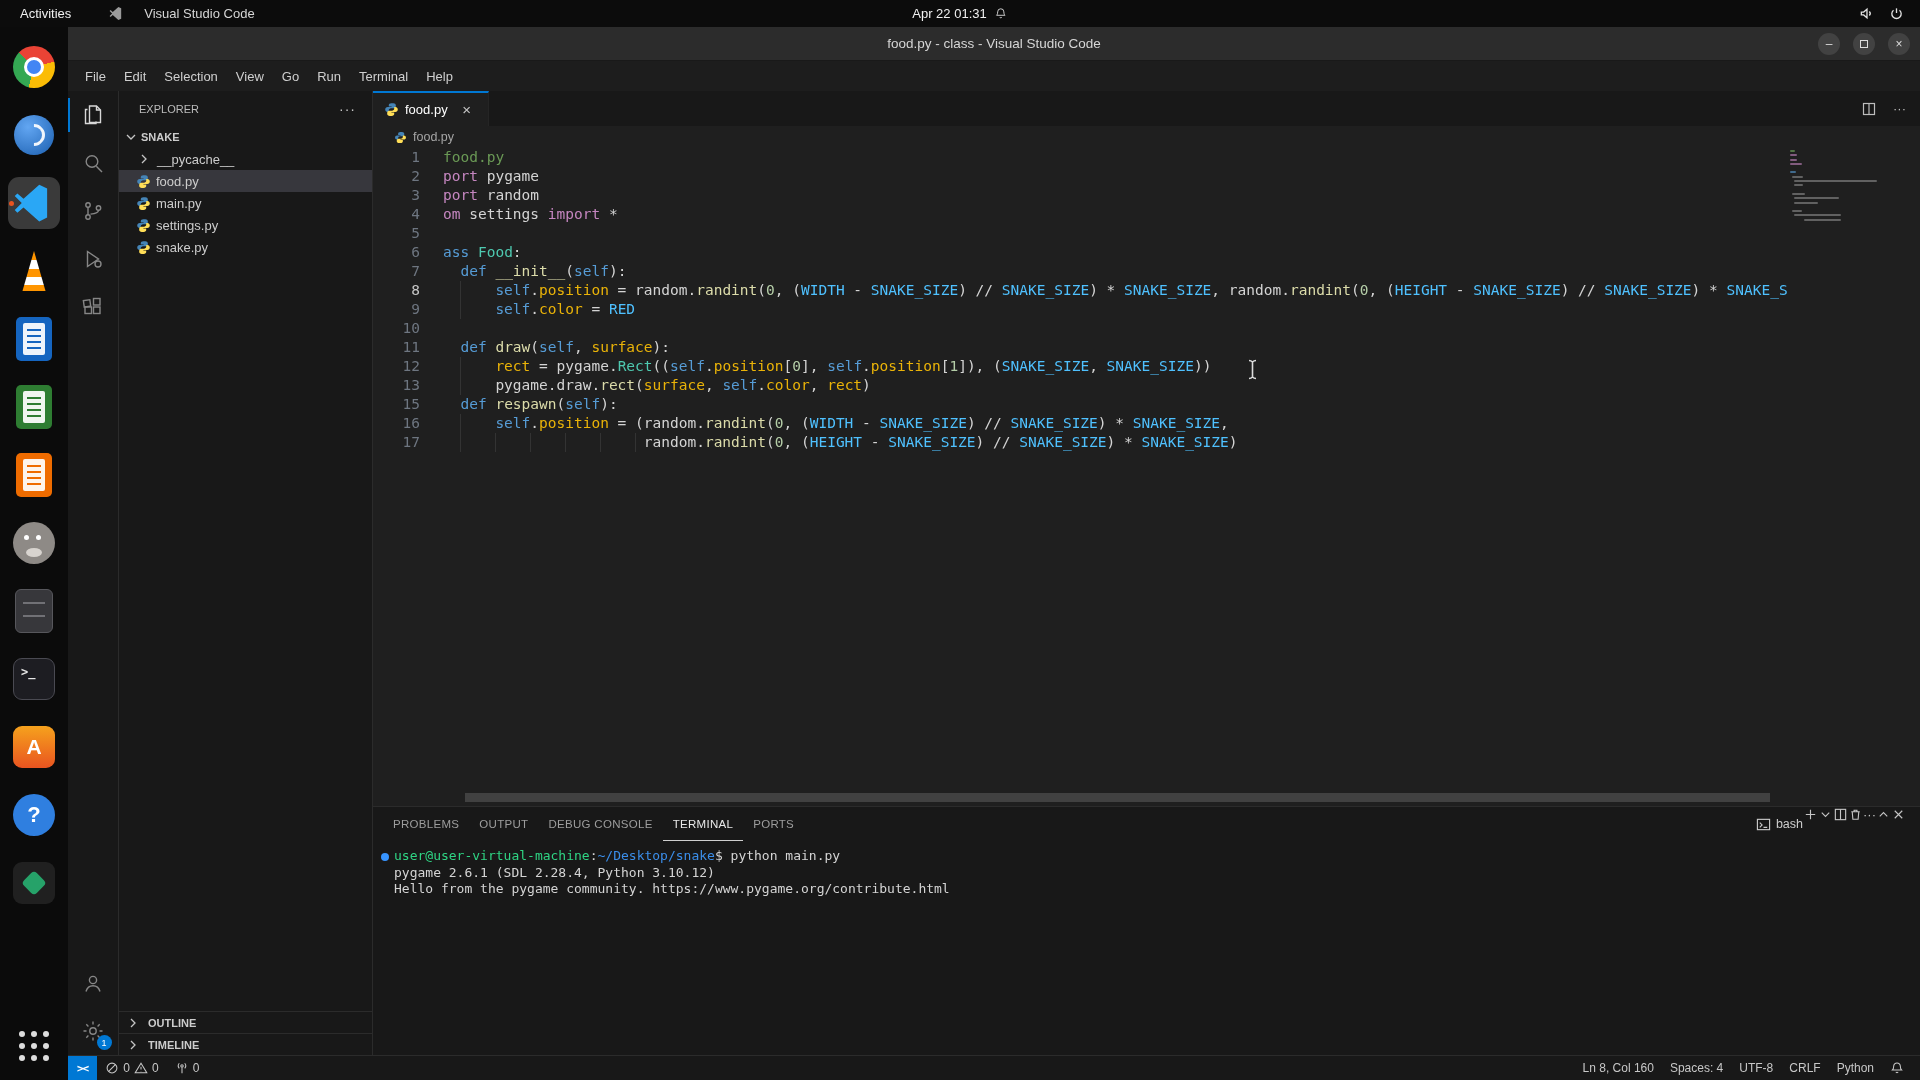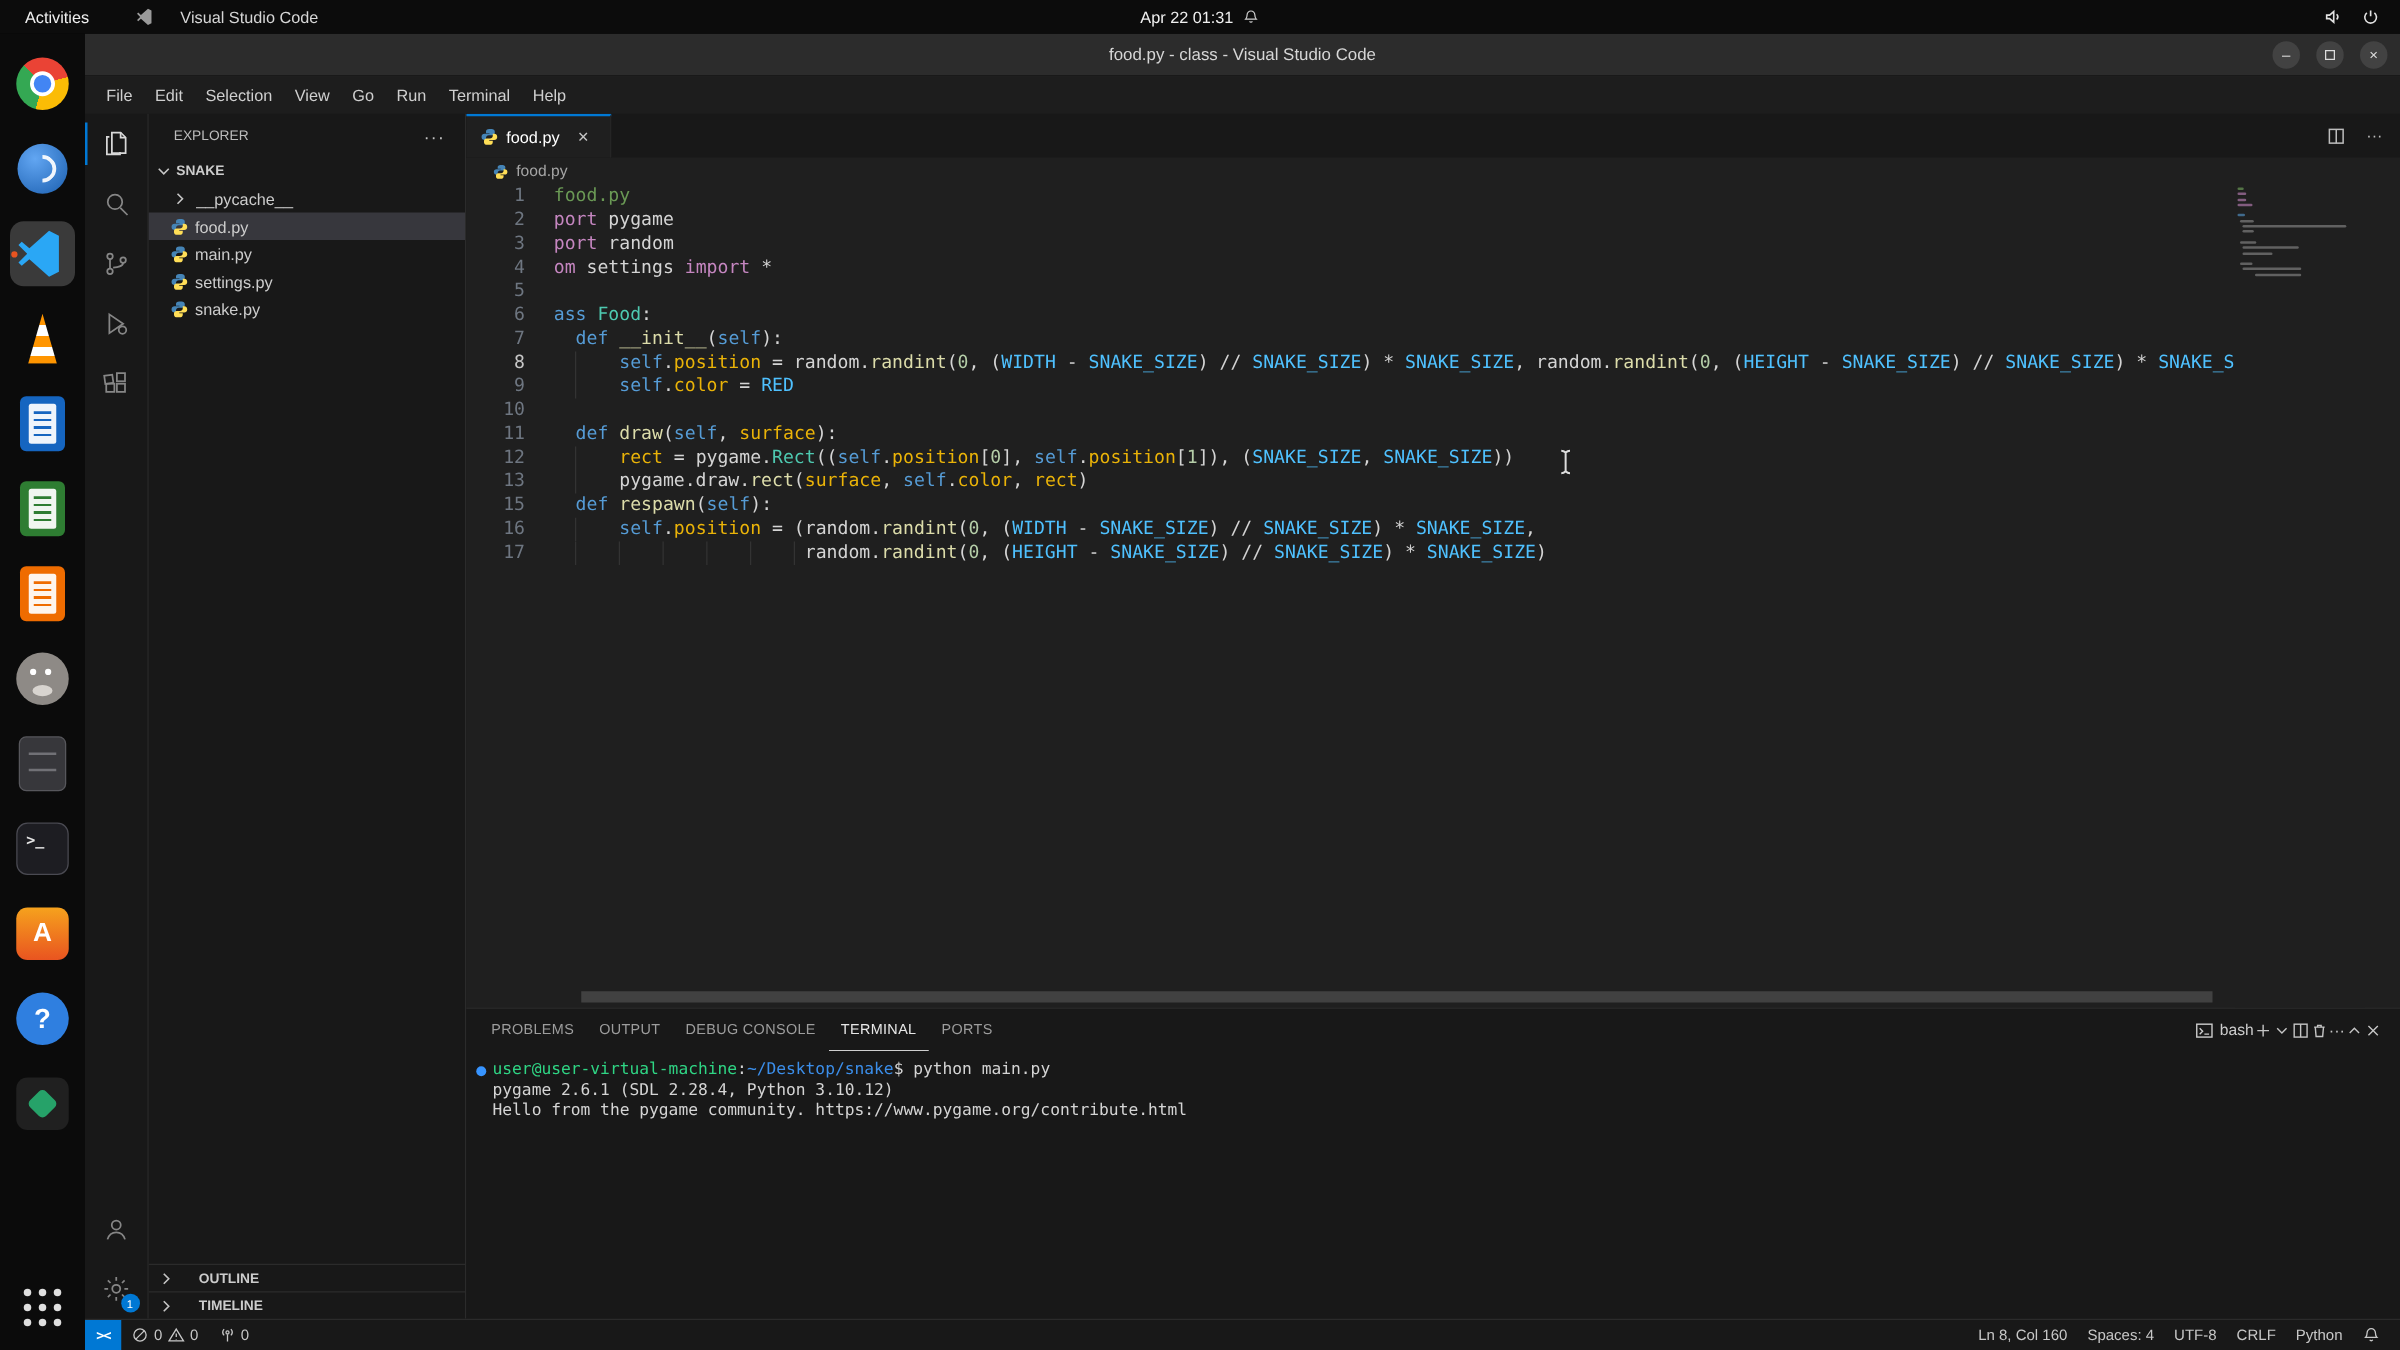--- a/index.html
+++ b/index.html
@@ -72,21 +72,21 @@
   .sb-header{height:35px;display:flex;align-items:center;padding-left:20px;font-size:11px;color:#bcbcbc;position:relative;}
   .sb-more{position:absolute;right:16px;color:#c5c5c5;font-size:14px;letter-spacing:1px;}
   .section-row{height:22px;display:flex;align-items:center;font-weight:bold;font-size:11px;padding-left:4px;gap:2px;color:#cccccc;}
   .chev{width:16px;height:16px;color:#c5c5c5;flex:0 0 16px;}
   .chev svg{width:16px;height:16px;fill:none;stroke:currentColor;stroke-width:1.3;}
   .tree-row{height:22px;display:flex;align-items:center;padding-left:17px;gap:5px;font-size:13px;color:#cccccc;white-space:nowrap;}
   .tree-row.selected{background:#37373d;}
   .py-icon{width:15px;height:15px;flex:0 0 15px;}
   .py-icon svg{width:15px;height:15px;}
   .sidebar-bottom{position:absolute;bottom:0;left:0;right:0;}
-  .bottom-section{height:22px;display:flex;align-items:center;gap:18px;padding-left:6px;font-size:11px;font-weight:bold;color:#cccccc;border-top:1px solid #2b2b2b;}
+  .bottom-section{height:22px;display:flex;align-items:center;gap:7px;padding-left:6px;font-size:11px;font-weight:bold;color:#cccccc;border-top:1px solid #2b2b2b;}
 
   
   .editor-pane{position:absolute;left:305px;top:0;right:0;bottom:249px;background:#1f1f1f;overflow:hidden;}
   .tabstrip{height:35px;background:#181818;display:flex;position:relative;}
   .tab{height:35px;display:flex;align-items:center;gap:6px;padding:0 11px;background:#1f1f1f;color:#fff;font-size:13px;border-right:1px solid #252525;border-top:2px solid #0078d4;}
   .tab-close{width:20px;height:20px;display:flex;align-items:center;justify-content:center;border-radius:5px;color:#c5c5c5;font-size:15px;margin-left:3px;}
   .strip-actions{position:absolute;right:14px;top:0;height:35px;display:flex;align-items:center;gap:16px;color:#bdbdbd;}
   .strip-actions svg{width:16px;height:16px;fill:none;stroke:currentColor;stroke-width:1.2;}
   .breadcrumbs{height:22px;display:flex;align-items:center;gap:6px;padding-left:21px;font-size:12.5px;color:#a5a5a5;background:#1f1f1f;}
   .breadcrumbs .py-icon{width:13px;height:13px;flex:0 0 13px;}
@@ -102,21 +102,21 @@
   .minimap{position:absolute;top:57px;right:28px;width:104px;bottom:0;background:#1f1f1f;z-index:2;padding-top:2px;}
   .mm-line{height:2px;margin:0 0 2.3px 2px;border-radius:1px;}
   .editor-hscroll{position:absolute;left:92px;width:1305px;bottom:4px;height:9px;background:rgba(121,121,121,.38);z-index:3;}
   #ibeam{position:absolute;left:1246px;top:359px;z-index:50;}
 
   
   .panel{position:absolute;left:305px;right:0;bottom:0;height:249px;background:#181818;border-top:1px solid #2b2b2b;}
   .panel-tabs{height:34px;display:flex;align-items:center;padding-left:10px;position:relative;}
   .panel-tab{padding:0 10px;height:34px;display:flex;align-items:center;font-size:11.5px;letter-spacing:.3px;color:#9d9d9d;}
   .panel-tab.active{color:#e7e7e7;box-shadow:inset 0 -1px 0 #cfcfcf;}
-  .panel-actions{position:absolute;right:14px;top:0;height:34px;display:flex;align-items:center;color:#c5c5c5;}
+  .panel-actions{position:absolute;right:14px;top:0;height:34px;display:flex;color:#c5c5c5;}
   .panel-actions svg{width:15px;height:15px;fill:none;stroke:currentColor;stroke-width:1.2;}
   .pa-bash{display:flex;align-items:center;gap:5px;font-size:12.5px;color:#cccccc;}
   .terminal{position:absolute;top:34px;left:21px;right:10px;bottom:0;font-family:"DejaVu Sans Mono",monospace;font-size:13px;line-height:16.5px;color:#cccccc;padding-top:7px;}
   .t-line{position:relative;white-space:pre;height:16.5px;}
   .t-dot{position:absolute;left:-13px;top:4.5px;width:8px;height:8px;border-radius:50%;}
   .t-dot.filled{background:#3794ff;}
   .t-dot.hollow{width:8px;height:8px;border:1px solid #8a8a8a;background:transparent;}
   .tk-tgreen{color:#2fd584;}
   .tk-tblue{color:#3b8eea;}
   .tk-cursor{background:#c8c8c8;color:#1f1f1f;}

